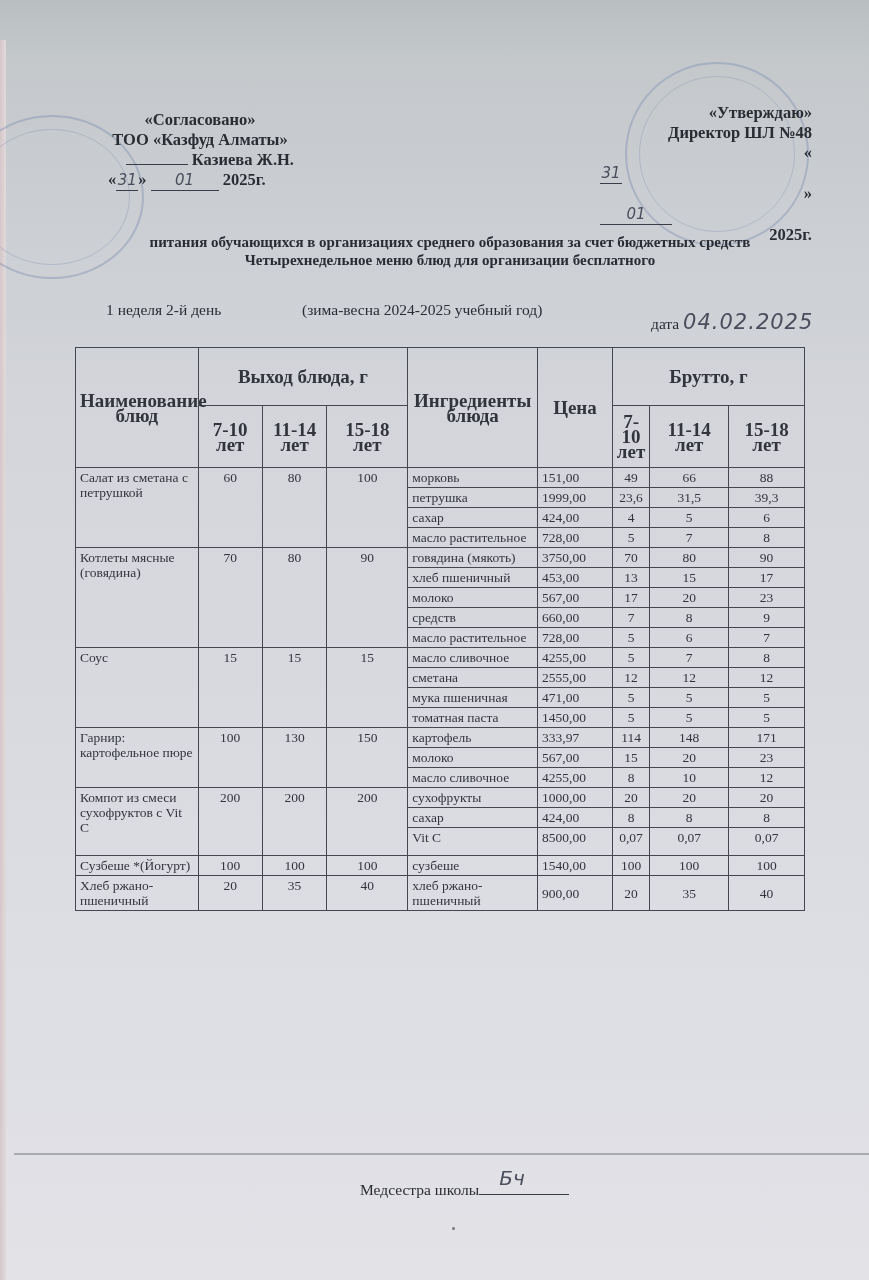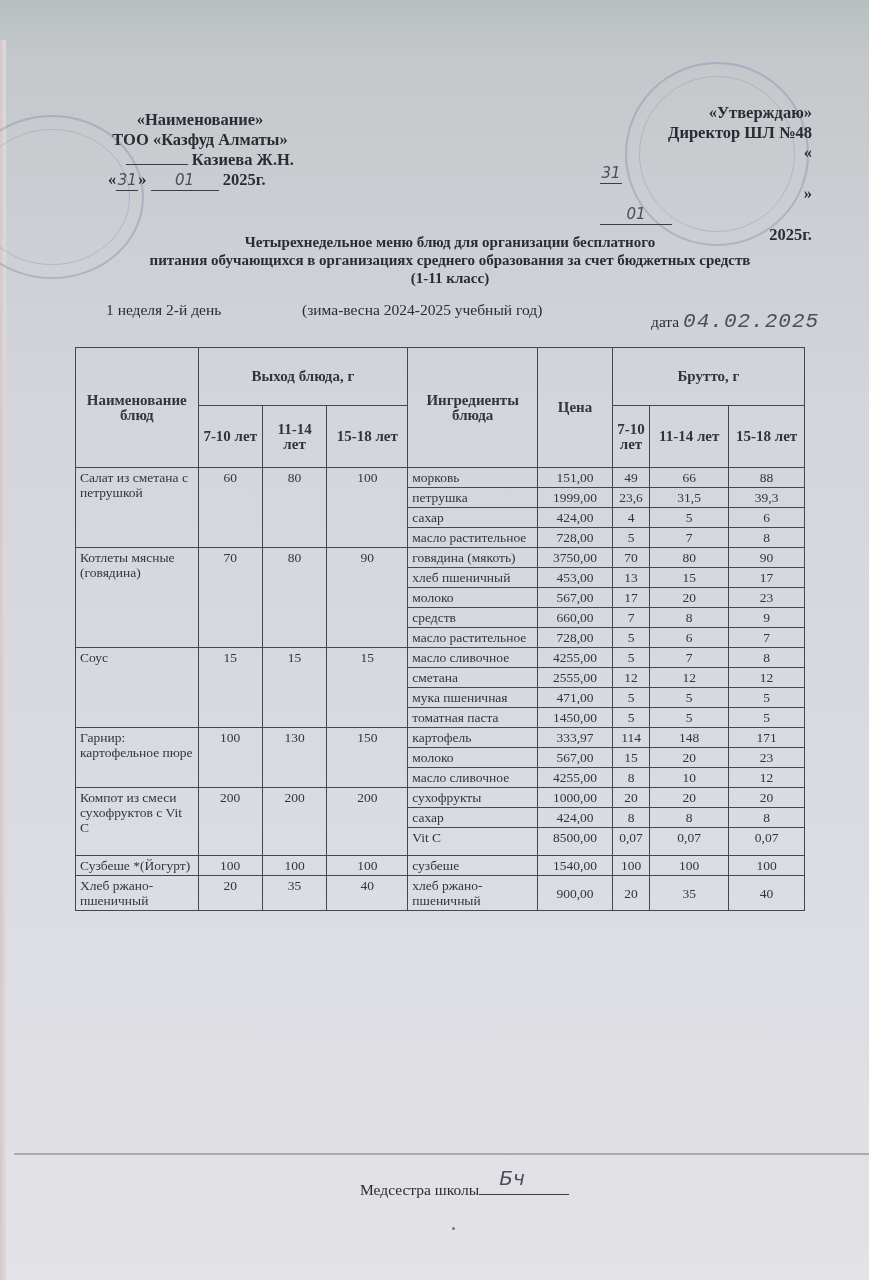--- a/index.html
+++ b/index.html
@@ -28,63 +28,62 @@
   .confirm { left: 600px; top: 103px; width: 212px; text-align: right; }
   .confirm span { display:block; }
   .hand { font-family: "DejaVu Sans", sans-serif; font-weight: normal; font-style: italic; color: #4a4d5c; font-size: 15px; }
   .sig-line { display:inline-block; border-bottom: 1.5px solid #3a3d48; }
   .title { position: absolute; left: 100px; top: 233px; width: 700px; text-align: center; font-weight: bold; font-size: 15px; line-height: 18px; }
   .title span { display:block; }
   .subline { position: absolute; top: 301px; font-size: 15.5px; }
   .week { left: 106px; }
   .season { left: 302px; }
   .date { left: 651px; top: 310px; }
-  .date .hand { font-size: 21px; letter-spacing: 1px; font-family: Liberation Mono, monospace; }
+  .date .hand { font-size: 21px; letter-spacing: 1px; }
   table.menu {
     position: absolute; left: 75px; top: 347px; width: 730px;
     border-collapse: collapse; font-size: 13.5px; line-height: 15px;
     color: #33353d; table-layout: fixed;
   }
   table.menu td, table.menu th { border: 1px solid #45474f; padding: 2px 4px; vertical-align: top; }
-  table.menu th { font-weight: bold; text-align: center; vertical-align: middle; font-size: 15px; }
+  table.menu th { font-weight: bold; text-align: center; vertical-align: middle; font-size: 19px; }
   .c { text-align: center; }
-  .r { text-align: center; }
+  .r { text-align: left; }
   .mid { vertical-align: middle !important; }
   .nurse { position: absolute; left: 360px; top: 1178px; font-size: 15.5px; }
   .nurse .sig-line { width: 90px; height: 16px; position: relative; }
   .nurse .hand { position:absolute; left: 20px; top: -12px; font-size: 20px; }
   .dot { position:absolute; left: 452px; top: 1227px; width:3px; height:3px; background:#777; border-radius:50%; }
 </style>
 </head>
 <body>
 
 <div class="page-edge"></div>
 <div class="stamp stamp-left"></div>
 <div class="stamp stamp-right"></div>
 
 <div class="block approved">
-  <span class="l1">«Наименование»</span>
+  <span class="l1">«Согласовано»</span>
   <span class="l2">ТОО «Казфуд Алматы»</span>
   <span class="l3">
     <span class="sig-line" style="width:62px;"></span>
     <span>Казиева Ж.Н.</span>
   </span>
   <span class="l4">«<span class="hand sig-line" style="width:22px;text-align:center;">31</span>» <span class="hand sig-line" style="width:68px;text-align:center;">01</span> <span>2025г.</span></span>
 </div>
 
 <div class="block confirm">
   <span>«Утверждаю»</span>
   <span>Директор ШЛ №48</span>
   <span>«<span class="hand sig-line" style="width:22px;text-align:center;">31</span>» <span class="hand sig-line" style="width:72px;text-align:center;">01</span><span>2025г.</span></span>
 </div>
 
 <div class="title">
+  <span>питания обучающихся в организациях среднего образования за счет бюджетных средств</span>
   <span>Четырехнедельное меню блюд для организации бесплатного</span>
-  <span>питания обучающихся в организациях среднего образования за счет бюджетных средств</span>
-  <span>(1-11 класс)</span>
 </div>
 
 <div class="subline week">1 неделя 2-й день</div>
 <div class="subline season">(зима-весна 2024-2025 учебный год)</div>
 <div class="subline date">
   <span>дата</span>
   <span class="hand">04.02.2025</span>
 </div>
 
 <table class="menu">

